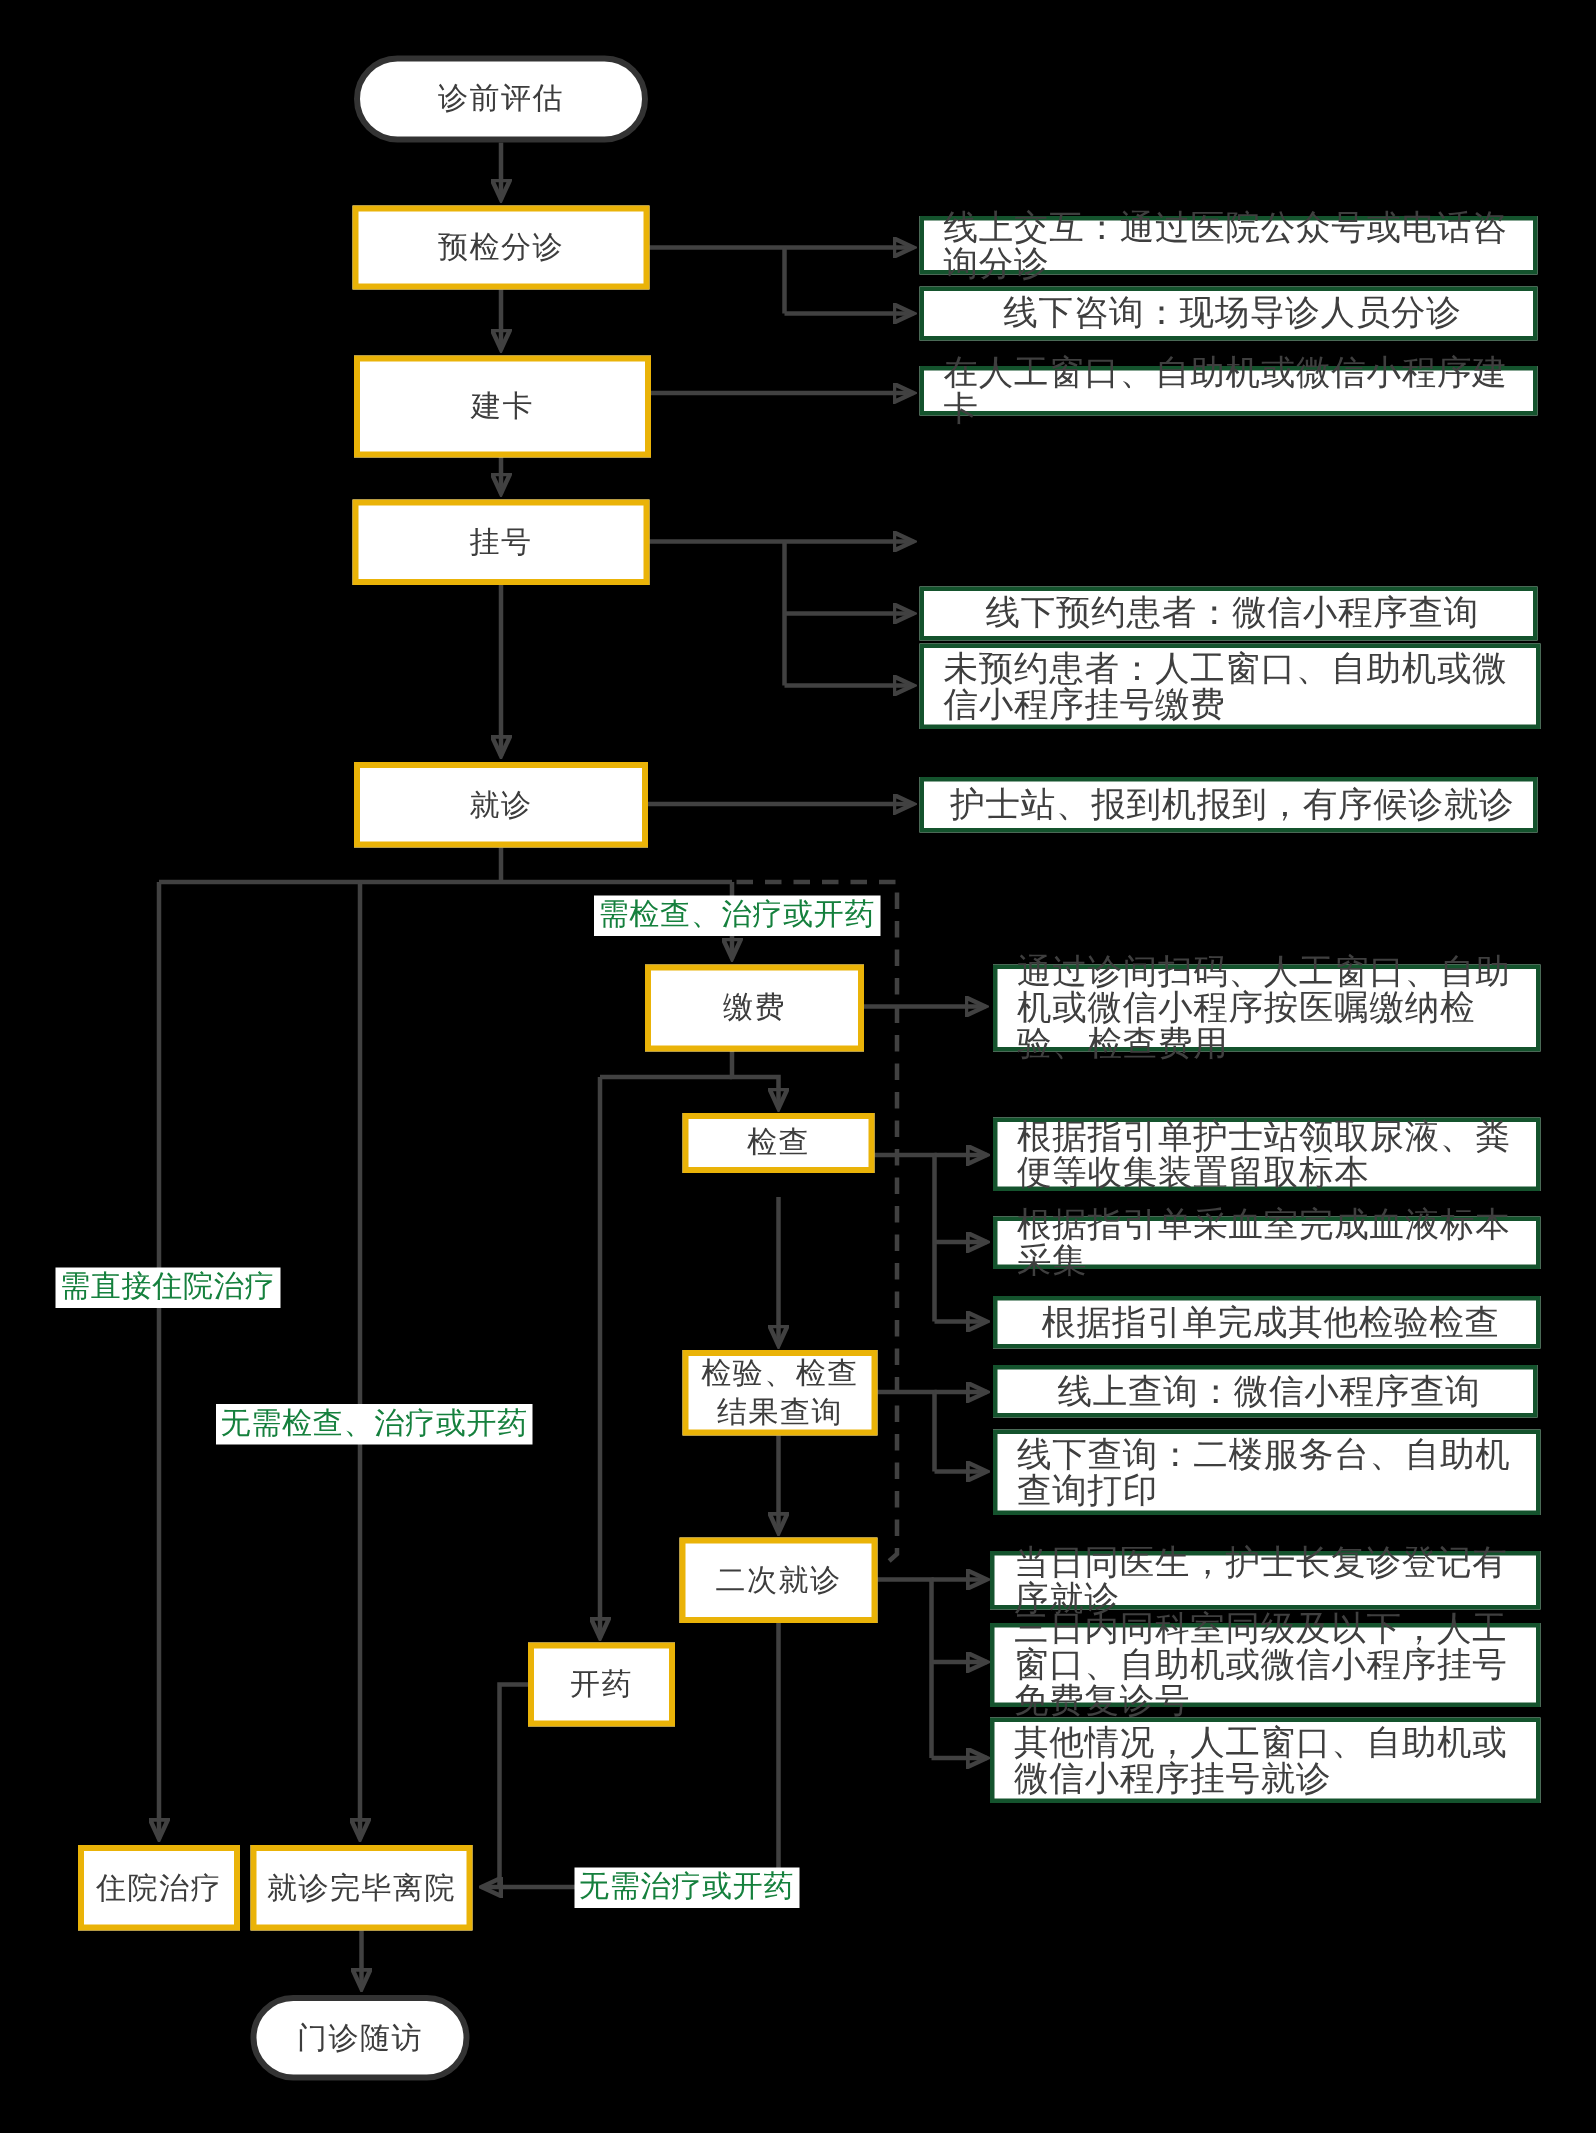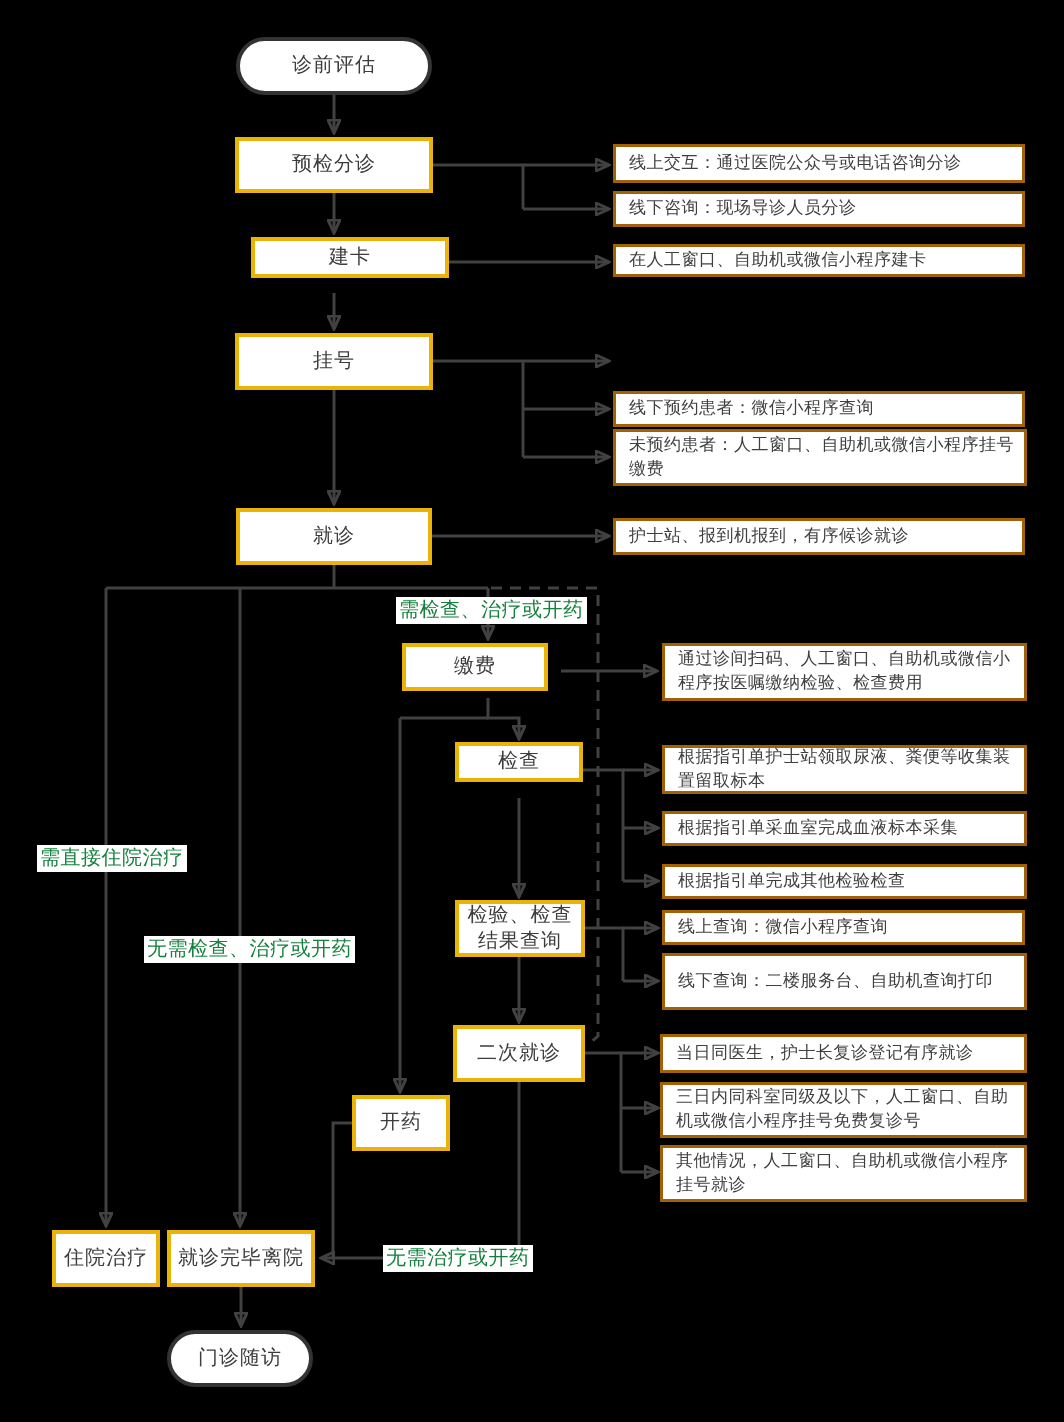--- a/index.html
+++ b/index.html
@@ -1,47 +1,48 @@
 <!DOCTYPE html>
 <html><head>
 <meta charset="utf-8">
 <style>
   html,body{margin:0;padding:0;background:#000;}
   *{box-sizing:border-box;}
   .canvas{
     position:relative;
     width:1064px;height:1422px;
     background:#000;
-    font-family:Liberation Mono, monospace;
+    font-family:Liberation Serif, serif;
     overflow:hidden;
   }
   svg.connectors{position:absolute;left:0;top:0;}
   svg.connectors path{fill:none;stroke:#414141;stroke-width:3;}
   svg.connectors path.dash{stroke-dasharray:11 8;}
   .node{
     position:absolute;
     background:#fff;
     border:4px solid #eab308;
     display:flex;align-items:center;justify-content:center;
     color:#3d3d3d;font-size:20px;letter-spacing:1px;
     text-align:center;white-space:pre-line;line-height:26px;
   }
   .terminator{
     border:4px solid #333333;
     border-radius:30px;
   }
   .note{
     position:absolute;
     background:#fff;
-    border:3px solid #a16207;
+    border:3px solid #14532d;
     display:flex;align-items:center;
-    color:#3f3f3f;font-size:17px;
+    color:#3f3f3f;font-size:23px;
     line-height:24px;letter-spacing:0.5px;
     padding:2px 8px 2px 13px;
     text-align:left;
+    justify-content:center;
   }
   .edge-label{
     position:absolute;
     background:#fff;
     color:#15803d;font-size:20px;letter-spacing:0.5px;
     padding:1px 3px;line-height:25px;
     white-space:nowrap;
   }
 </style>
 </head>
@@ -103,30 +104,30 @@
 
     <path d="M241,1287 L241,1326" marker-end="url(#arw)"></path>
   </svg>
 
   <div class="node terminator" style="left:236px;top:37px;width:196px;height:58px">
     <span>诊前评估</span>
   </div>
   <div class="node" style="left:235px;top:137px;width:198px;height:56px">
     <span>预检分诊</span>
   </div>
-  <div class="node" style="left:251px;top:237px;width:198px;height:41px">
+  <div class="node" style="left:236px;top:237px;width:198px;height:68px">
     <span>建卡</span>
   </div>
   <div class="node" style="left:235px;top:333px;width:198px;height:57px">
     <span>挂号</span>
   </div>
   <div class="node" style="left:236px;top:508px;width:196px;height:57px">
     <span>就诊</span>
   </div>
-  <div class="node" style="left:402px;top:643px;width:146px;height:48px">
+  <div class="node" style="left:430px;top:643px;width:146px;height:58px">
     <span>缴费</span>
   </div>
   <div class="node" style="left:455px;top:742px;width:128px;height:40px">
     <span>检查</span>
   </div>
   <div class="node" style="left:455px;top:900px;width:130px;height:57px">
     <span>检验、检查
 结果查询</span>
   </div>
   <div class="node" style="left:453px;top:1025px;width:132px;height:57px">

